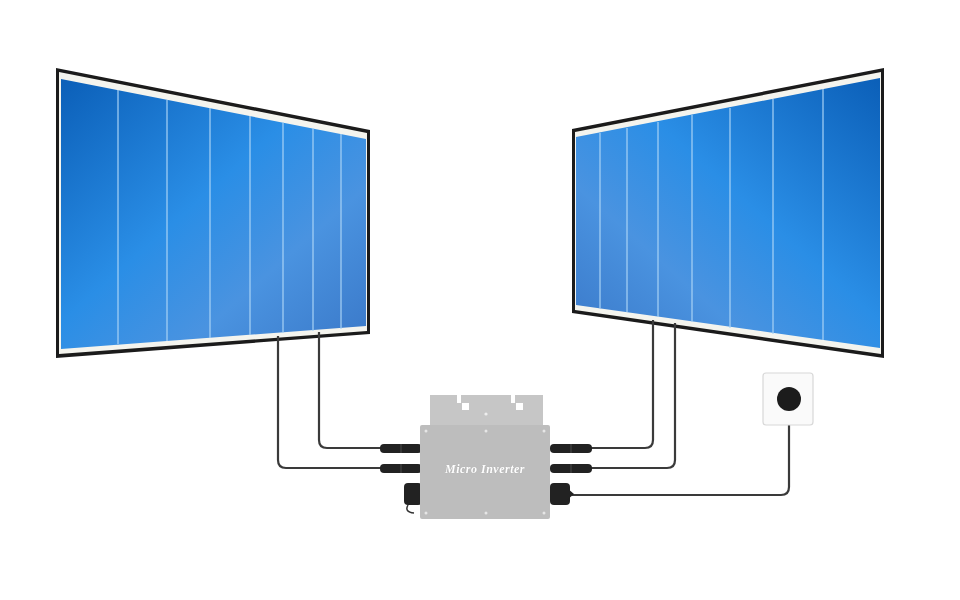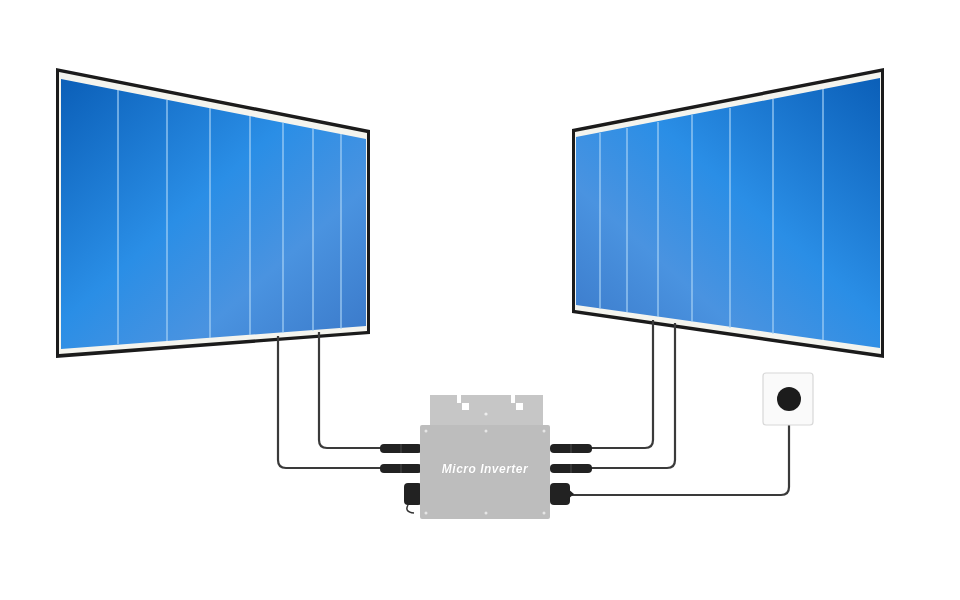--- a/index.html
+++ b/index.html
@@ -1,20 +1,20 @@
 <!DOCTYPE html>
 <html><head>
 <meta charset="utf-8">
 <style>
   html, body { margin: 0; padding: 0; background: #ffffff; }
   body { width: 960px; height: 600px; position: relative; overflow: hidden; font-family: "Liberation Sans", sans-serif; }
   svg { position: absolute; left: 0; top: 0; }
   .inv-label {
     position: absolute; left: 420px; top: 462px; width: 130px; text-align: center;
-    color: #ffffff; font-family: Liberation Sans, sans-serif; font-weight: bold; font-style: italic;
+    color: #ffffff; font-family: Liberation Serif, serif; font-weight: bold; font-style: italic;
     font-size: 12px; letter-spacing: 0.5px; text-shadow: 0 0 1px rgba(0,0,0,0.15);
   }
 </style>
 </head>
 <body>
 
 <svg width="960" height="600" viewBox="0 0 960 600" xmlns="http://www.w3.org/2000/svg">
   <defs>
     <linearGradient id="gL" x1="0" y1="0" x2="1" y2="1">
       <stop offset="0" stop-color="#0b5fb8"></stop>

